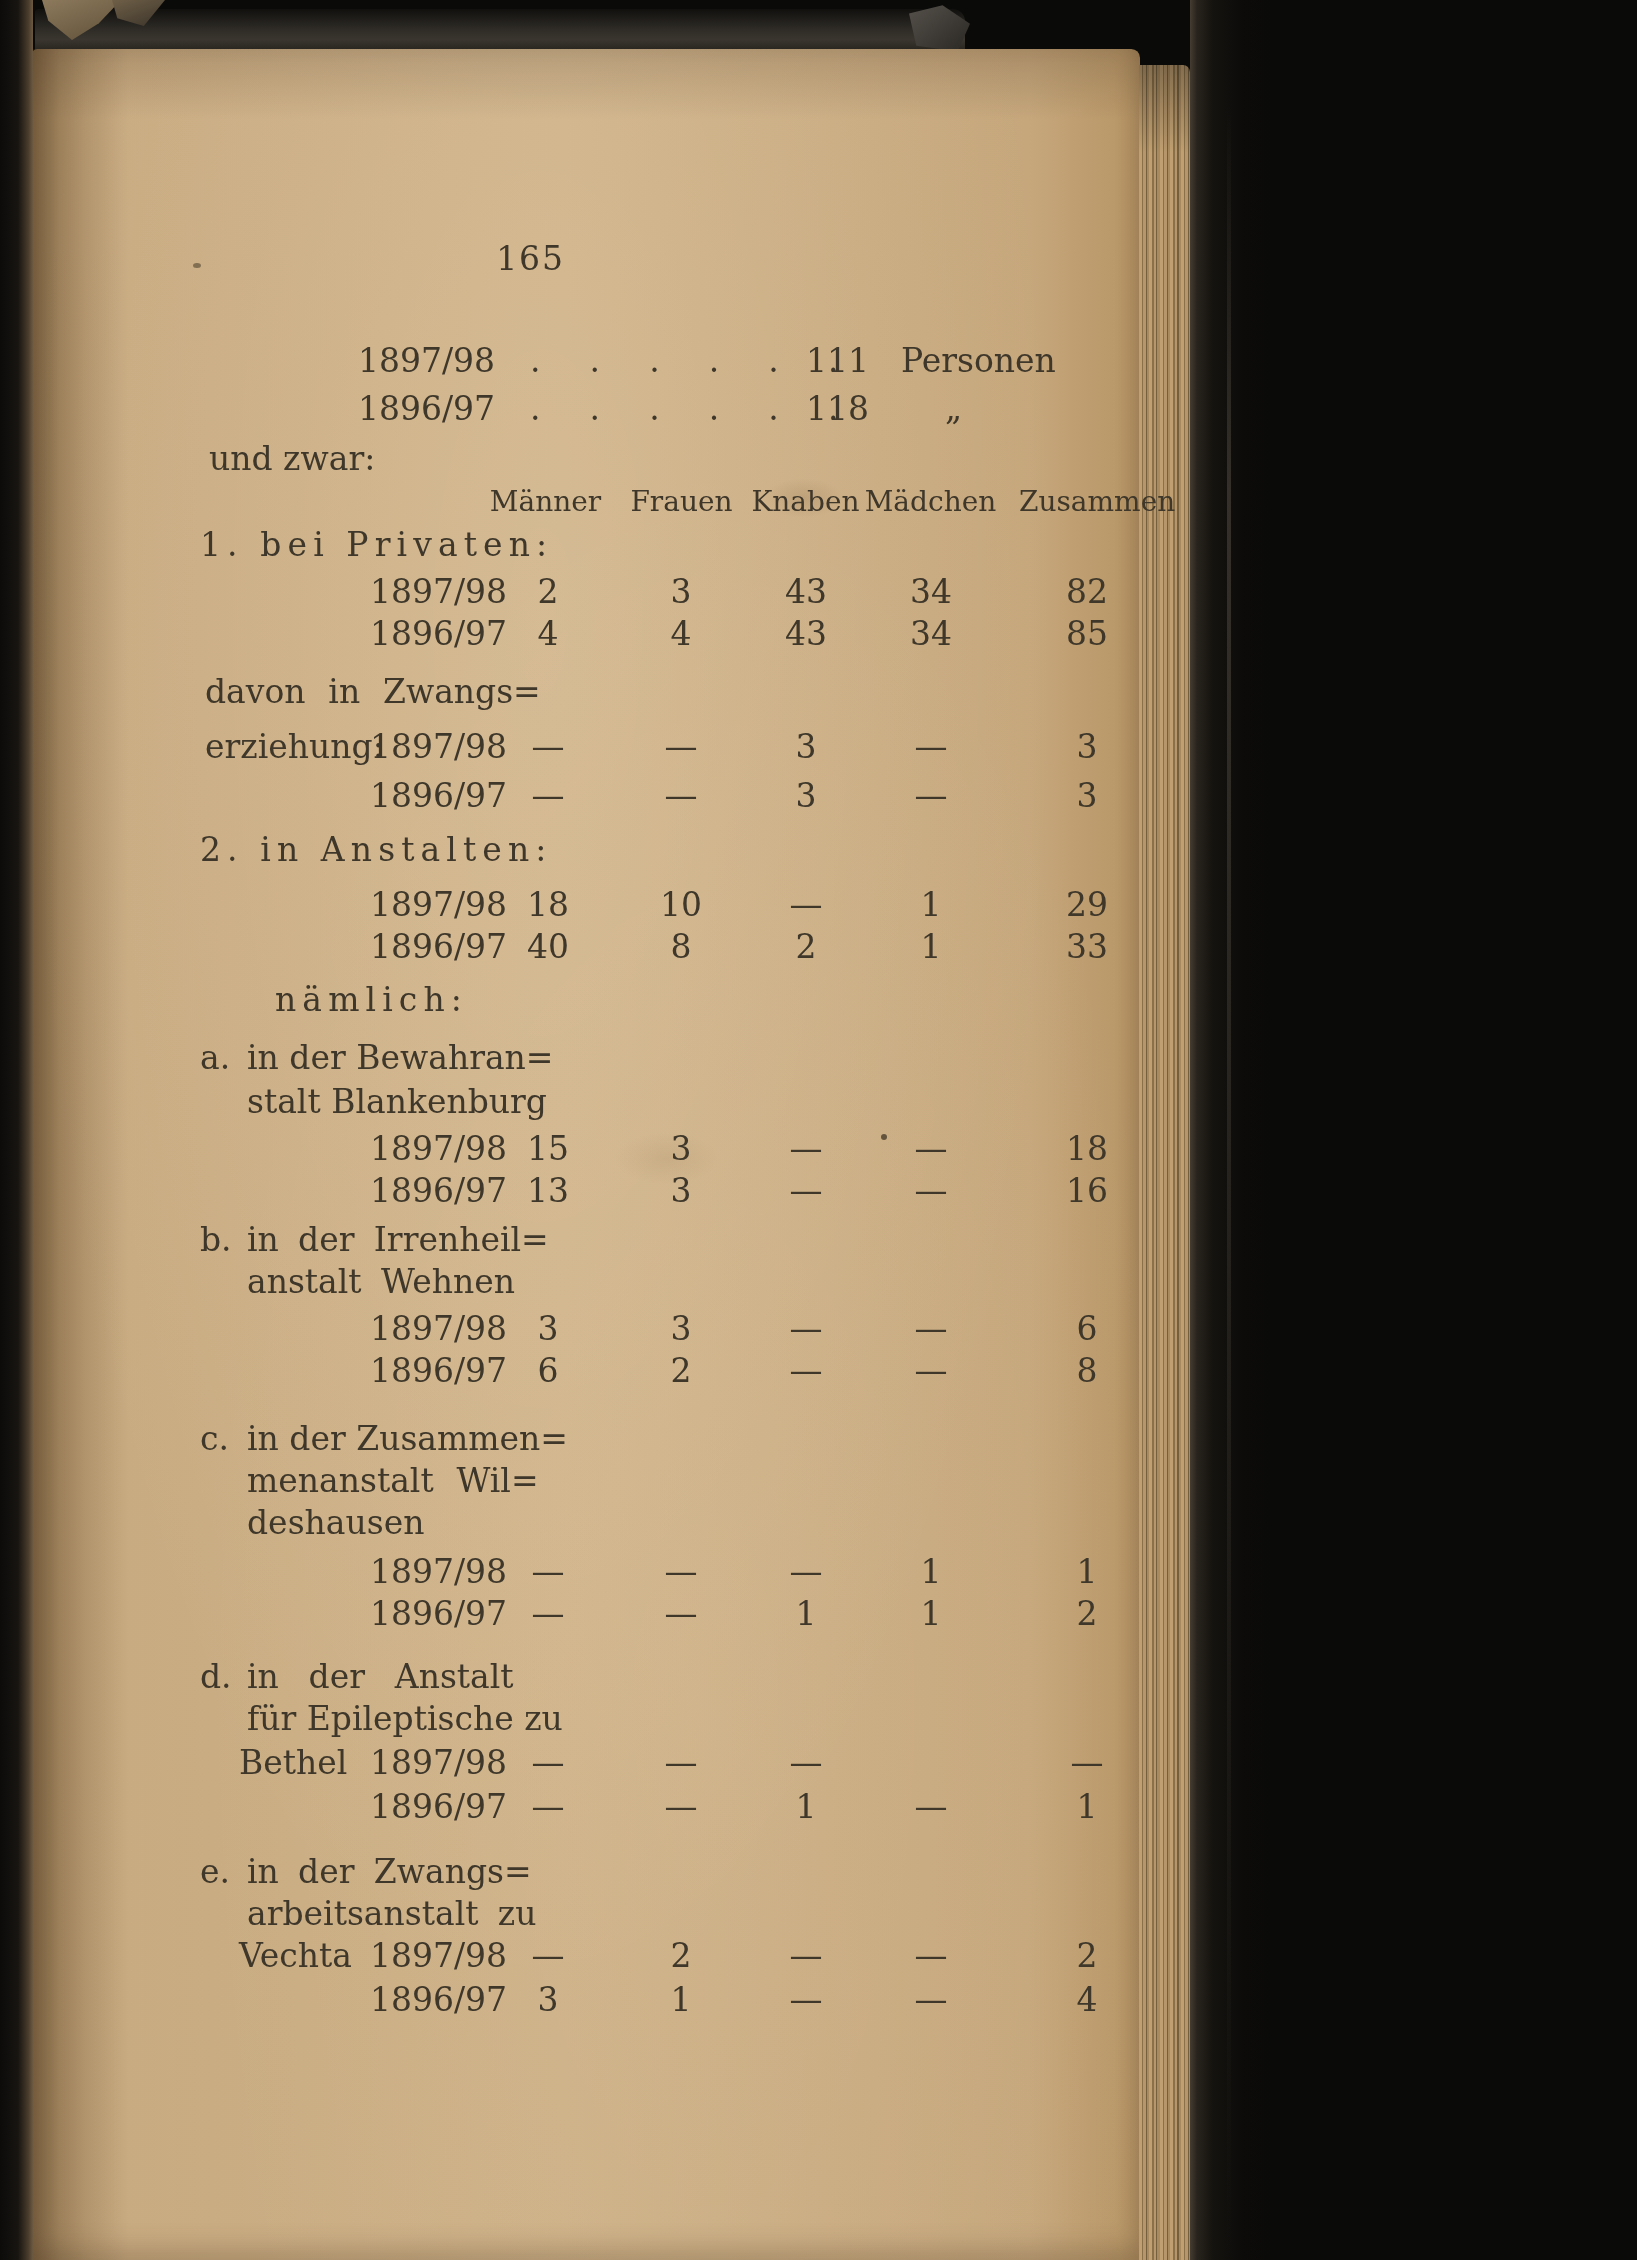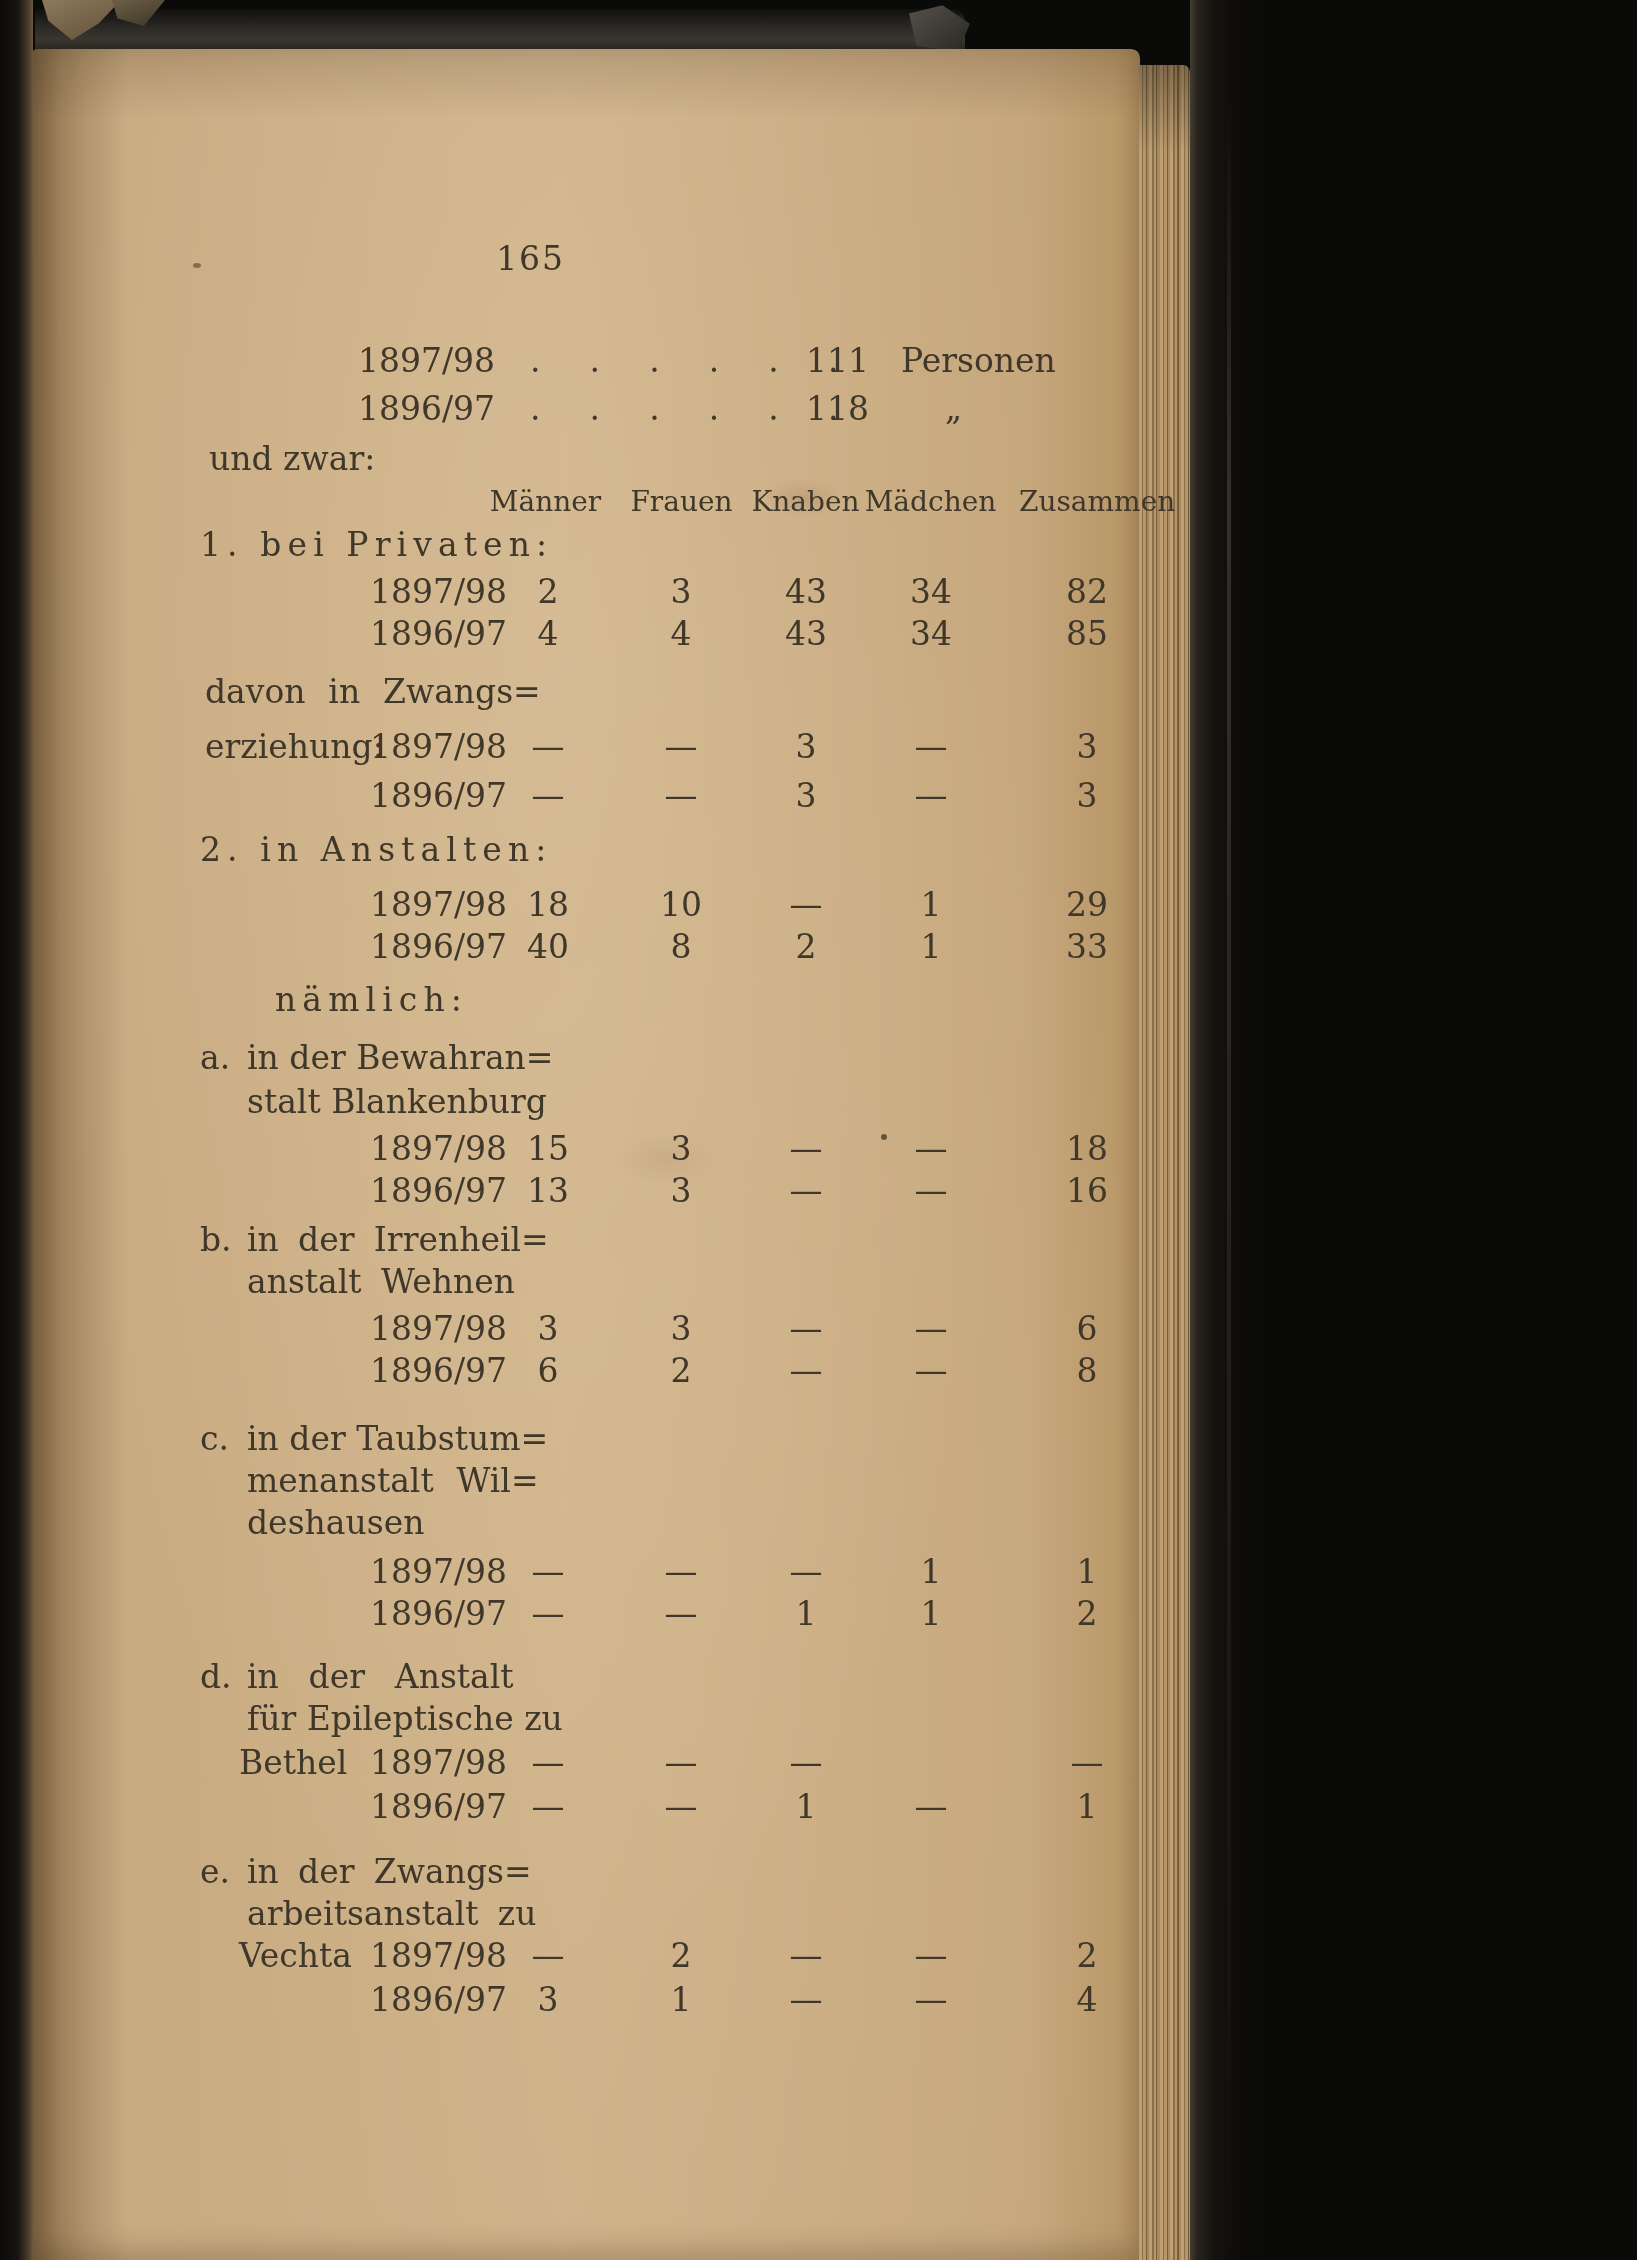--- a/index.html
+++ b/index.html
@@ -263,21 +263,21 @@
     <span class="ryr">1896/97</span>
     <span class="c c1">6</span>
     <span class="c c2">2</span>
     <span class="c c3">—</span>
     <span class="c c4">—</span>
     <span class="c c5">8</span>
   </div>
 
   <div class="t" style="top:1419px">
     <span class="slet">c.</span>
-    <span class="sname">in der Taubstum=</span>
+    <span class="sname">in der Zusammen=</span>
   </div>
   <div class="t" style="top:1461px">
     <span class="sname ws14">menanstalt Wil=</span>
   </div>
   <div class="t" style="top:1503px">
     <span class="sname">deshausen</span>
   </div>
   <div class="t" style="top:1552px">
     <span class="ryr">1897/98</span>
     <span class="c c1">—</span>

